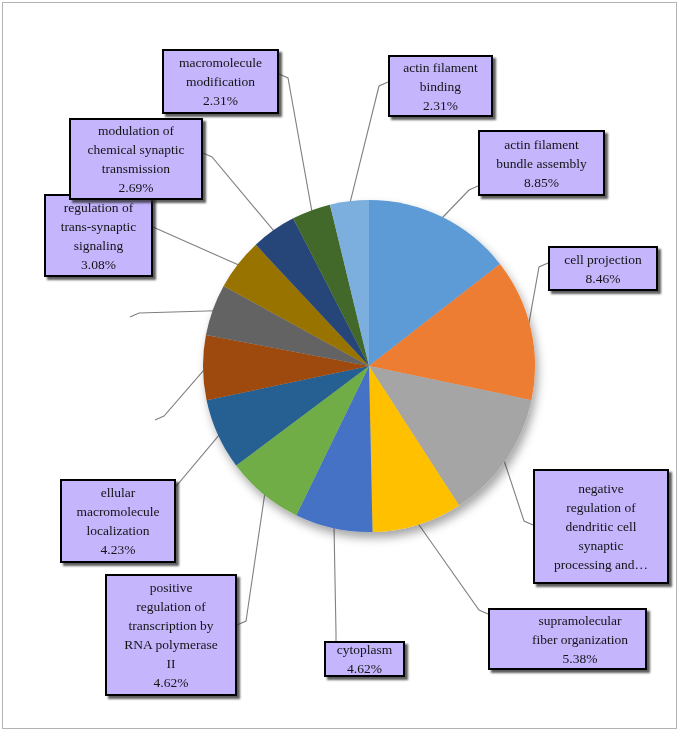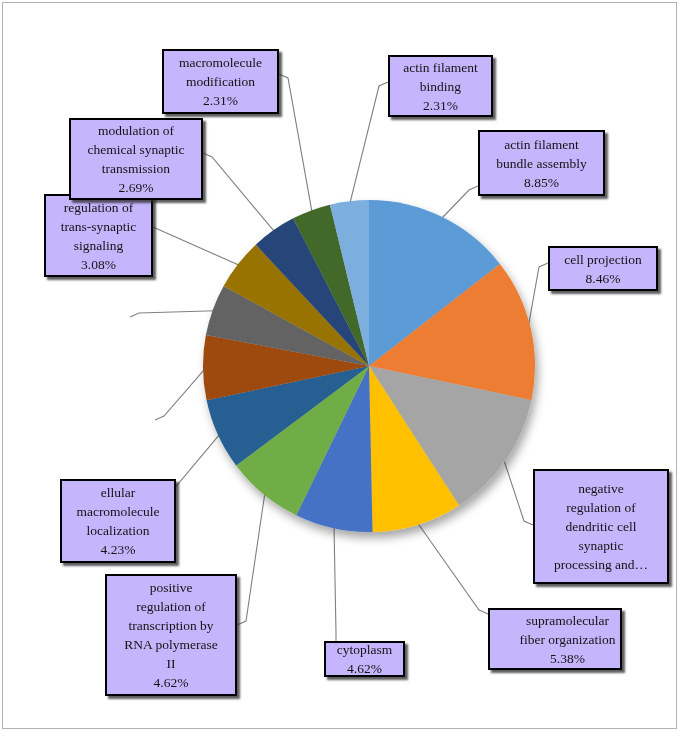--- a/index.html
+++ b/index.html
@@ -91,21 +91,21 @@
       <div class="callout-line">cell projection</div>
       <div class="callout-line">8.46%</div>
     </div>
     <div class="callout" style="left: 533px; top: 469px; width: 136px; height: 115px;">
       <div class="callout-line">negative</div>
       <div class="callout-line">regulation of</div>
       <div class="callout-line">dendritic cell</div>
       <div class="callout-line">synaptic</div>
       <div class="callout-line">processing and…</div>
     </div>
-    <div class="callout" style="left: 488px; top: 608px; width: 134px; height: 62px; padding-left: 28px;">
+    <div class="callout" style="left: 488px; top: 608px; width: 159px; height: 62px; padding-left: 28px;">
       <div class="callout-line">supramolecular</div>
       <div class="callout-line">fiber organization</div>
       <div class="callout-line">5.38%</div>
     </div>
     <div class="callout" style="left: 324px; top: 641px; width: 81px; height: 36px;">
       <div class="callout-line">cytoplasm</div>
       <div class="callout-line">4.62%</div>
     </div>
     <div class="callout" style="left: 105px; top: 574px; width: 132px; height: 122px;">
       <div class="callout-line">positive</div>

